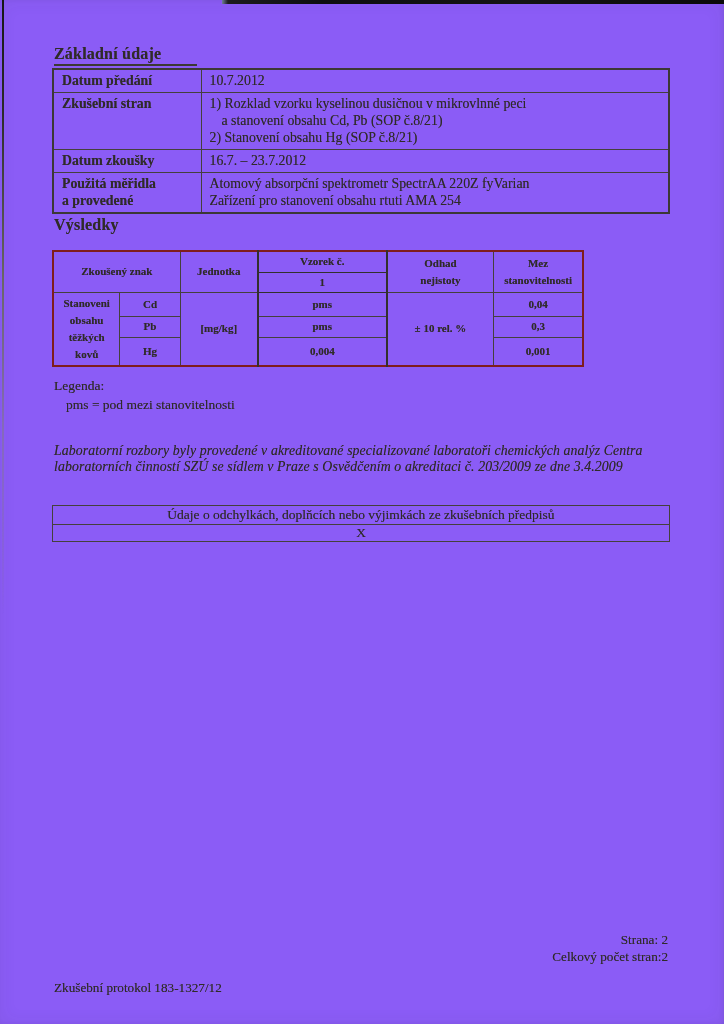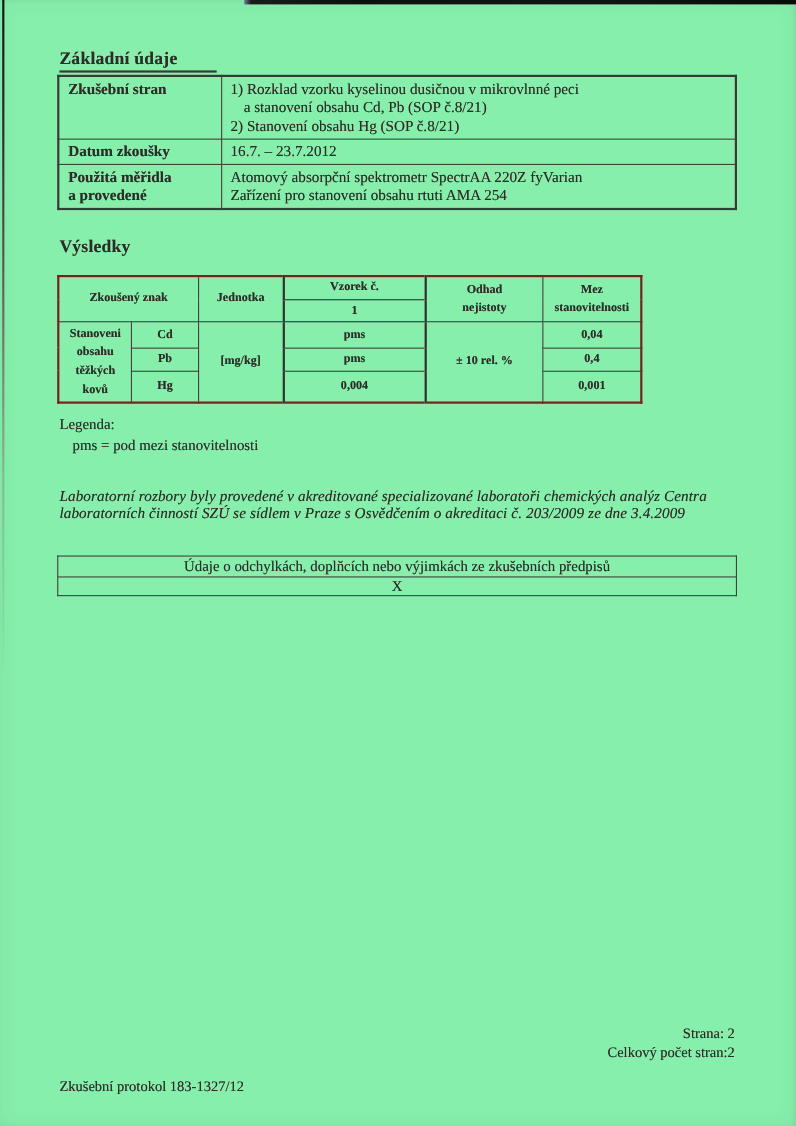--- a/index.html
+++ b/index.html
@@ -1,20 +1,20 @@
 <!DOCTYPE html>
 <html><head>
 <meta charset="utf-8">
 <style>
   html,body{margin:0;padding:0;background:#e8e8e6;}
   .page{
     position:relative;
     width:724px;height:1024px;
     margin:0 auto;
-    background:#86efac;
+    background:#8b5cf6;
     font-family:"Liberation Serif","DejaVu Serif",serif;
     color:#2f2b28;
     overflow:hidden;
     box-shadow:inset 0 0 18px rgba(60,55,50,.07), inset -2px 0 6px -3px rgba(60,55,50,.18);
   }
   .page *{box-sizing:border-box;}
   
   .scan-strip-top{
     position:absolute;top:0;left:222px;right:0;height:4px;
     background:linear-gradient(90deg,#6f7f96 0,#1c1c1e 6px,#0e0e10 20%,#141414 60%,#0a0a0a 100%);
@@ -98,20 +98,28 @@
 
 <div class="page">
 
   <div class="scan-strip-top"></div>
   <div class="scan-line-left"></div>
 
   <div id="basic-title" class="h-title txt">Základní údaje</div>
 
   <table id="basic-table" class="txt">
     <tbody>
+      <tr>
+        <td class="lbl">
+          <span class="vline">Datum předání</span>
+        </td>
+        <td>
+          <span class="vline">10.7.2012</span>
+        </td>
+      </tr>
       <tr>
         <td class="lbl">
           <span class="vline">Zkušební stran</span>
         </td>
         <td>
           <span class="vline">1) Rozklad vzorku kyselinou dusičnou v mikrovlnné peci</span>
           <span class="vline indent1">a stanovení obsahu Cd, Pb (SOP č.8/21)</span>
           <span class="vline">2) Stanovení obsahu Hg (SOP č.8/21)</span>
         </td>
       </tr>
@@ -165,21 +173,21 @@
         </td>
         <td class="col-analyte">Cd</td>
         <td rowspan="3" class="col-unit">[mg/kg]</td>
         <td class="col-sample bt-l bt-r">pms</td>
         <td rowspan="3" class="col-uncert">± 10 rel. %</td>
         <td class="col-limit">0,04</td>
       </tr>
       <tr class="r2">
         <td class="col-analyte">Pb</td>
         <td class="col-sample bt-l bt-r">pms</td>
-        <td class="col-limit">0,4</td>
+        <td class="col-limit">0,3</td>
       </tr>
       <tr class="r3">
         <td class="col-analyte">Hg</td>
         <td class="col-sample bt-l bt-r">0,004</td>
         <td class="col-limit">0,001</td>
       </tr>
     </tbody>
   </table>
 
   <div id="legend" class="txt">

